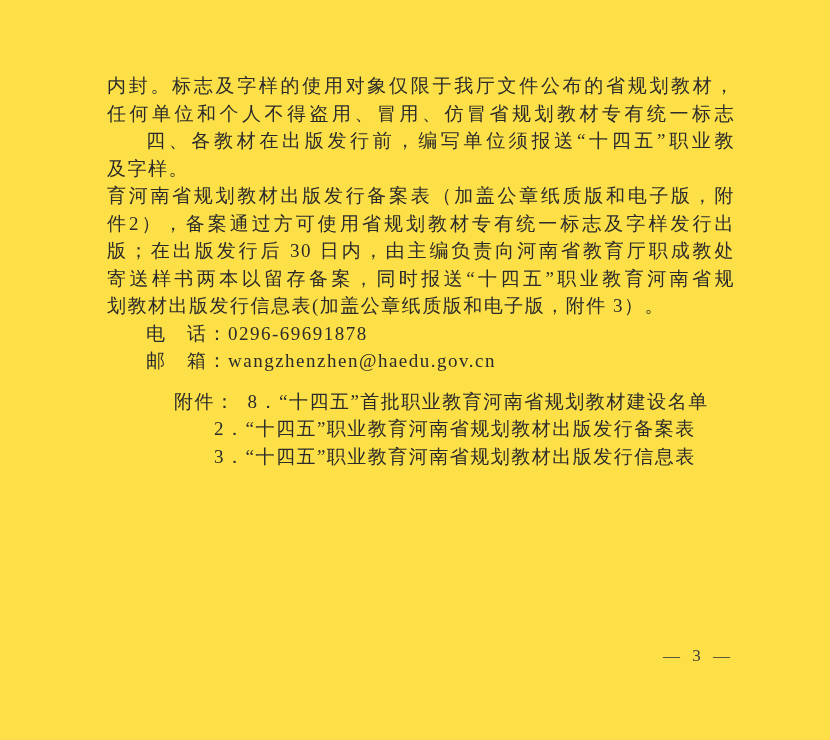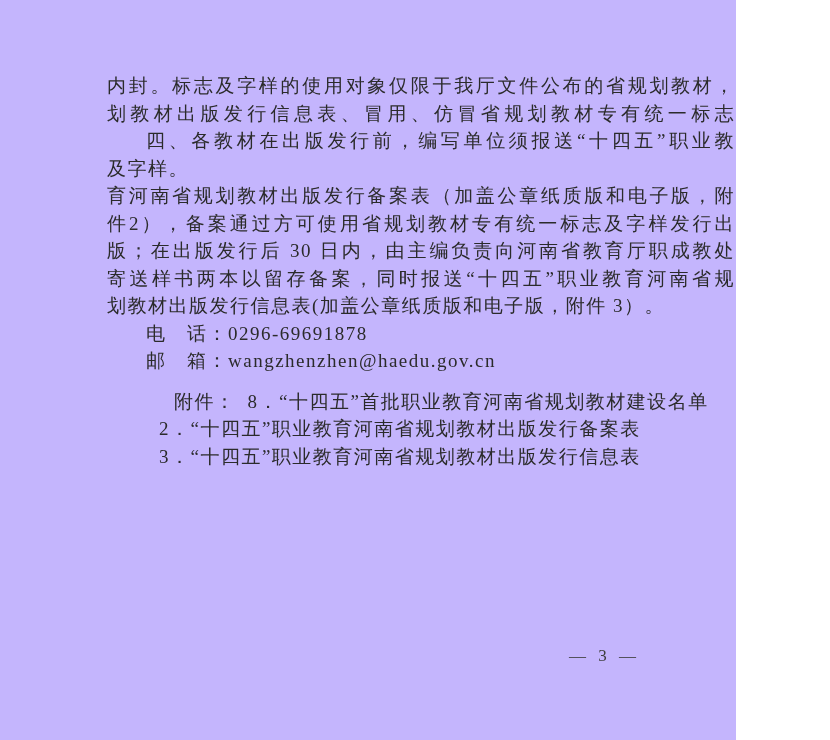--- a/index.html
+++ b/index.html
@@ -2,23 +2,23 @@
 <html><head>
 <meta charset="utf-8">
 <style>
   html, body {
     margin: 0;
     padding: 0;
     background: #ffffff;
   }
   .page {
     position: relative;
-    width: 736px;
+    width: 830px;
     height: 740px;
-    background: #c4b5fd;
+    background: #fde047;
     overflow: hidden;
     font-family: "Liberation Serif", "DejaVu Serif", serif;
     color: #2b2b2b;
   }
   .content {
     position: absolute;
     left: 107px;
     top: 72px;
     width: 628px;
   }
@@ -45,21 +45,21 @@
     margin-top: 13px;
   }
   .att-first {
     margin-left: 31px;
   }
   .att-first .att-label {
     margin-right: 12px;
     margin-left: 36px;
   }
   .att-rest {
-    margin-left: 52px;
+    margin-left: 107px;
     font-family: Liberation Serif, serif;
   }
   .date-line {
     margin-top: 70px;
     margin-left: 376px;
     letter-spacing: 3px;
   }
   .page-number {
     position: absolute;
     top: 646px;
@@ -70,21 +70,21 @@
     color: #3f3f3f;
   }
 </style>
 </head>
 <body>
 
 <div class="page">
   <div class="content">
 
     <p class="ln j">内封。标志及字样的使用对象仅限于我厅文件公布的省规划教材，</p>
-    <p class="ln j">划教材出版发行信息表、冒用、仿冒省规划教材专有统一标志</p>
+    <p class="ln j">任何单位和个人不得盗用、冒用、仿冒省规划教材专有统一标志</p>
     <p class="ln j ind">四、各教材在出版发行前，编写单位须报送“十四五”职业教</p>
 
     <p class="ln">及字样。</p>
     <p class="ln j">育河南省规划教材出版发行备案表（加盖公章纸质版和电子版，附</p>
     <p class="ln j">件2），备案通过方可使用省规划教材专有统一标志及字样发行出</p>
     <p class="ln j">版；在出版发行后 30 日内，由主编负责向河南省教育厅职成教处</p>
     <p class="ln j">寄送样书两本以留存备案，同时报送“十四五”职业教育河南省规</p>
     <p class="ln">划教材出版发行信息表(加盖公章纸质版和电子版，附件 3）。</p>
 
     <p class="ln contact">电　话：0296-69691878</p>

